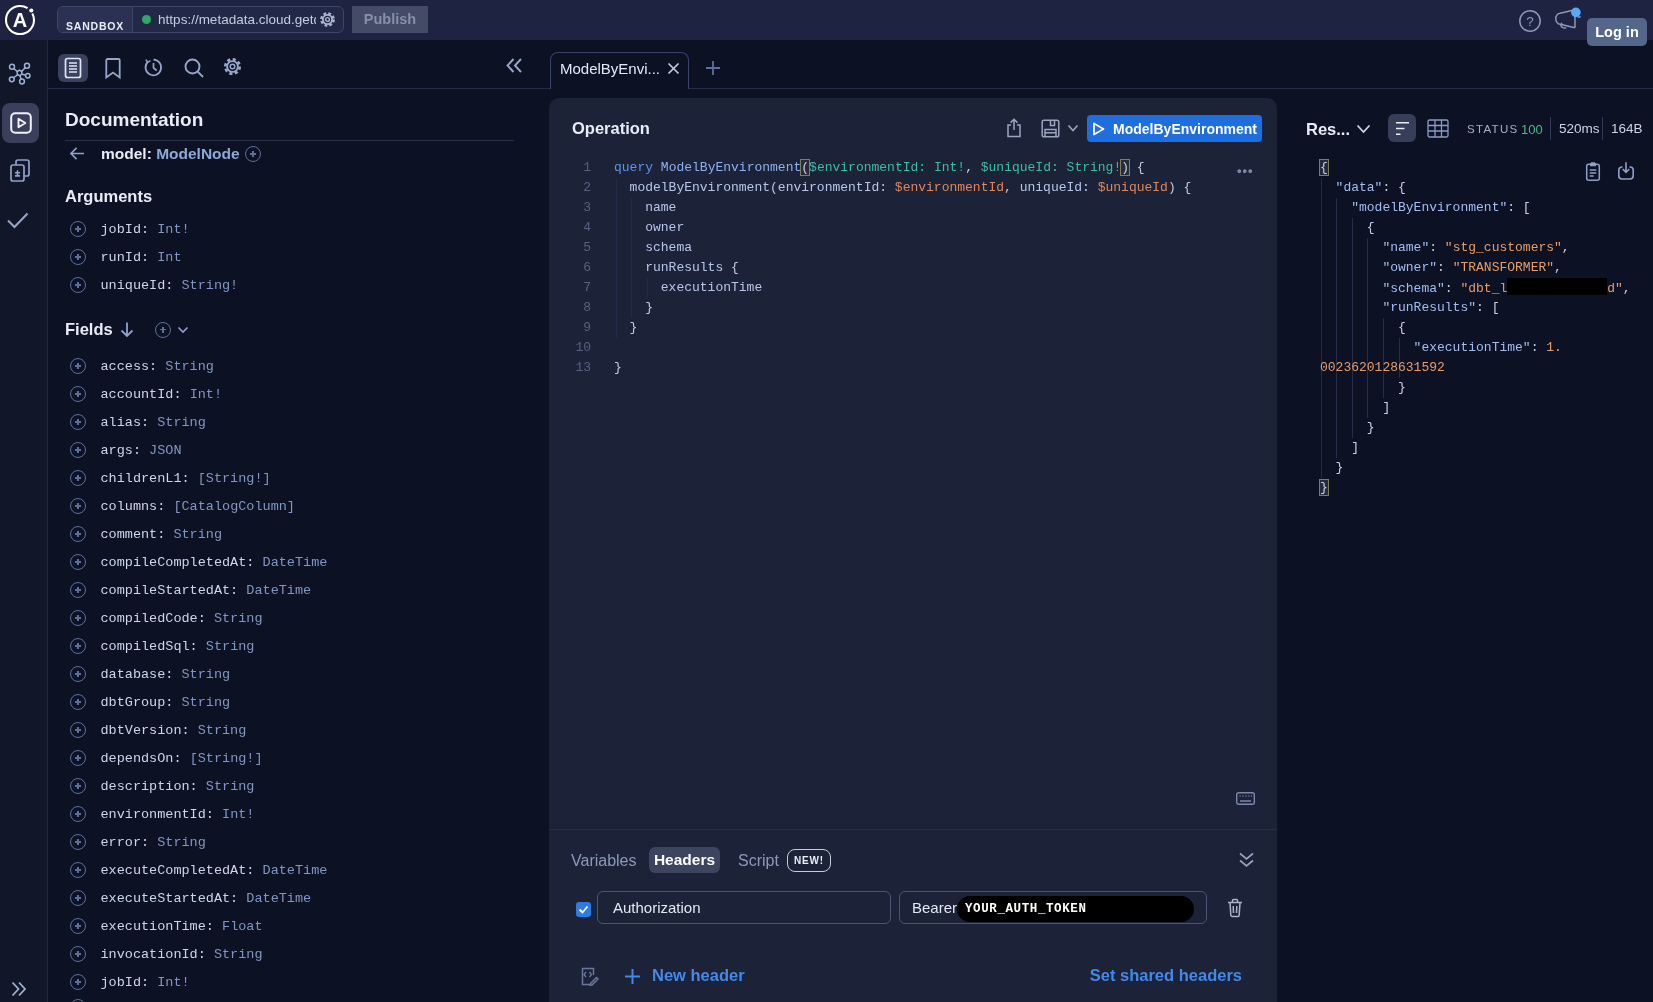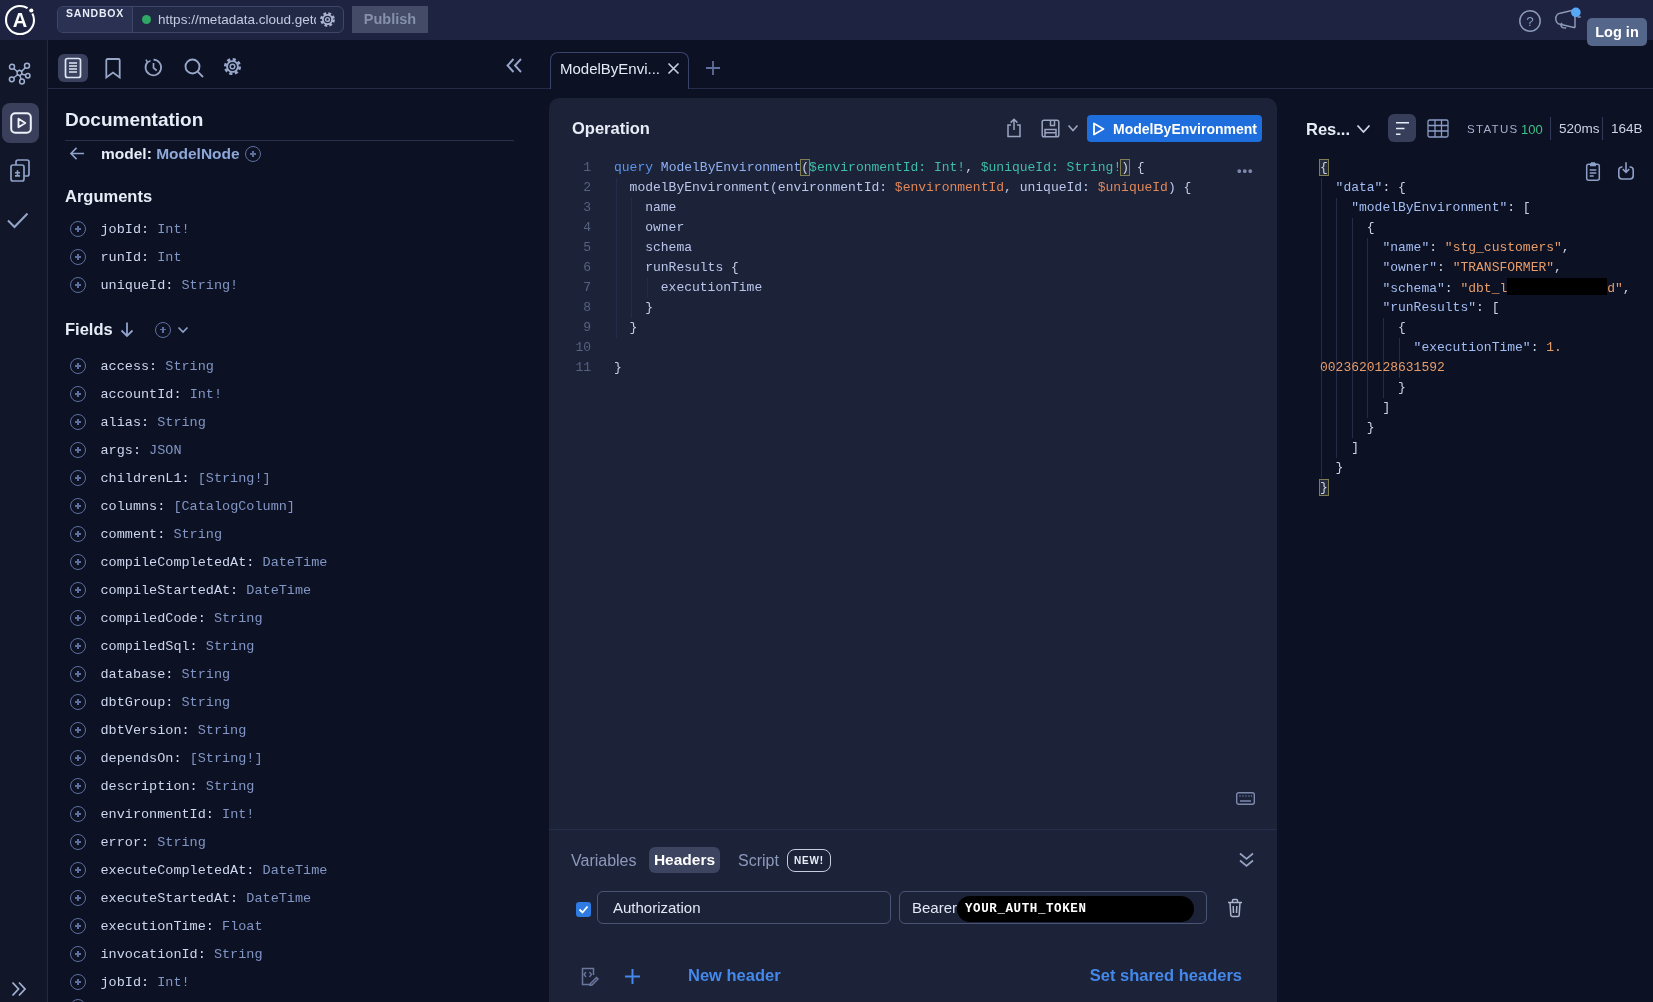--- a/index.html
+++ b/index.html
@@ -23,21 +23,21 @@
 </style></head><body>
 <div id="app">
 
 <div class="abs" style="left:0;top:0;width:1653px;height:40px;background:#1d2340"></div>
 <svg class="abs" style="left:3px;top:3px" width="34" height="34" viewBox="0 0 34 34">
  <circle cx="17" cy="17" r="14" fill="none" stroke="#fff" stroke-width="2.1" stroke-dasharray="81 7" stroke-dashoffset="73" transform="rotate(-90 17 17)"></circle>
  <circle cx="28.3" cy="7.5" r="2.1" fill="#fff"></circle>
  <text x="17" y="24" font-size="20" font-weight="bold" fill="#fff" text-anchor="middle" font-family="Liberation Sans,sans-serif">A</text>
 </svg>
 <div class="abs" style="left:57px;top:6px;width:287px;height:27px;border:1px solid #3e4769;border-radius:6px;background:#222947;display:flex;align-items:center;box-sizing:border-box;">
-  <div style="height:100%;display:flex;align-items:flex-start;padding:0 8px;border-right:1px solid #3e4769;background:#2a3153;border-radius:5px 0 0 5px;">
+  <div style="height:100%;display:flex;align-items:flex-end;padding:0 8px;border-right:1px solid #3e4769;background:#2a3153;border-radius:5px 0 0 5px;">
     <span style="color:#e8edf8;font-weight:bold;font-size:10.5px;letter-spacing:0.8px;">SANDBOX</span>
   </div>
   <span style="width:9px;height:9px;border-radius:50%;background:#2fa765;margin-left:9px;flex:none;"></span>
   <span style="color:#c3cbe0;font-size:13.5px;margin-left:7px;white-space:nowrap;overflow:hidden;width:158px;">https://metadata.cloud.getdbt.com</span>
   <svg width="19" height="19" viewBox="0 0 19 19" style="margin-left:2px;flex:none;">
    <g stroke="#aab4cf" fill="none">
           <circle cx="9.5" cy="9.5" r="6.1" stroke-width="2.6" stroke-dasharray="2.7 2.1"></circle>
           <circle cx="9.5" cy="9.5" r="4.6" stroke-width="1.8"></circle>
           <circle cx="9.5" cy="9.5" r="1.9" stroke-width="1.4"></circle>
         </g>
@@ -304,21 +304,21 @@
 <div><span class="num">1</span><span class="k">query</span><span class="p"> </span><span class="on">ModelByEnvironment</span><span class="p bm">(</span><span class="t">$environmentId:</span><span class="p"> </span><span class="t">Int!</span><span class="p">, </span><span class="t">$uniqueId:</span><span class="p"> </span><span class="t">String!</span><span class="p bm">)</span><span class="p"> {</span></div>
 <div><span class="num">2</span><span class="f">  modelByEnvironment(environmentId:&nbsp;</span><span class="v">$environmentId</span><span class="f">, uniqueId:&nbsp;</span><span class="v">$uniqueId</span><span class="f">)</span><span class="p"> {</span></div>
 <div><span class="num">3</span><span class="f">    name</span></div>
 <div><span class="num">4</span><span class="f">    owner</span></div>
 <div><span class="num">5</span><span class="f">    schema</span></div>
 <div><span class="num">6</span><span class="f">    runResults</span><span class="p"> {</span></div>
 <div><span class="num">7</span><span class="f">      executionTime</span></div>
 <div><span class="num">8</span><span class="p">    }</span></div>
 <div><span class="num">9</span><span class="p">  }</span></div>
 <div><span class="num">10</span></div>
-<div><span class="num">11</span><span class="p">}</span></div>
+<div><span class="num">13</span><span class="p">}</span></div>
 </div>
 <svg class="abs" style="left:1236px;top:792px" width="19" height="13" viewBox="0 0 19 13" fill="none" stroke="#7c89ac">
  <rect x="0.7" y="0.7" width="17.6" height="11.6" rx="2" stroke-width="1.4"></rect>
  <path d="M3.5,4 h1 M6.5,4 h1 M9.5,4 h1 M12.5,4 h1 M15,4 h0.8 M4,9 h11" stroke-width="1.3"></path>
 </svg>
 
 <div class="abs" style="left:549px;top:829px;width:728px;height:1px;background:#272e4d"></div>
 <div class="abs" style="left:571px;top:852px;font-size:16px;color:#8d99bb;">Variables</div>
 <div class="abs" style="left:649px;top:847px;width:71px;height:26px;border-radius:6px;background:#3c445f;color:#fff;font-weight:bold;font-size:15.5px;text-align:center;line-height:26px;">Headers</div>
 <div class="abs" style="left:738px;top:852px;font-size:16px;color:#8d99bb;">Script</div>
@@ -338,21 +338,21 @@
  <path d="M1,4.5 H15 M5.5,4.5 V2.5 A1,1 0 0 1 6.5,1.5 H9.5 A1,1 0 0 1 10.5,2.5 V4.5 M3,4.5 L3.8,17 A1.5,1.5 0 0 0 5.3,18.5 H10.7 A1.5,1.5 0 0 0 12.2,17 L13,4.5 M6.2,8 L6.5,15 M9.8,8 L9.5,15"></path>
 </svg>
 <svg class="abs" style="left:580px;top:967px" width="19" height="19" viewBox="0 0 19 19" fill="none" stroke="#6a779c" stroke-width="1.5">
  <path d="M10,17.5 H2.5 V1.5 H13.5 V8"></path>
  <path d="M6,5 l-2,2.5 2,2.5 M9.5,5 l2,2.5 -2,2.5" stroke-width="1.3"></path>
  <path d="M10.5,16.5 L16.5,10.5 L18,12 L12,18 L10,18.5 Z"></path>
 </svg>
 <svg class="abs" style="left:624px;top:968px" width="17" height="17" viewBox="0 0 17 17" stroke="#4388ea" stroke-width="2">
  <path d="M8.5,1 V16 M1,8.5 H16"></path>
 </svg>
-<div class="abs" style="left:688px;top:966px;font-size:16.5px;font-weight:bold;color:#4388ea;">New header</div>
+<div class="abs" style="left:652px;top:966px;font-size:16.5px;font-weight:bold;color:#4388ea;">New header</div>
 <div class="abs" style="left:1040px;top:966px;width:202px;text-align:right;font-size:16.5px;font-weight:bold;color:#4388ea;">Set shared headers</div>
 
 <div class="abs hd" style="left:1306px;top:120px;font-size:16.5px;">Res...</div>
 <svg class="abs" style="left:1356px;top:124px" width="15" height="10" viewBox="0 0 15 10" fill="none" stroke="#cfd6e6" stroke-width="1.8">
  <path d="M1.5,1.5 L7.5,8 L13.5,1.5"></path>
 </svg>
 <div class="abs" style="left:1388px;top:114px;width:28px;height:28px;border-radius:6px;background:#373e59;"></div>
 <svg class="abs" style="left:1395px;top:121px" width="15" height="15" viewBox="0 0 15 15" stroke="#e8edf8" stroke-width="1.6">
  <path d="M1,1.8 H14 M1,7.5 H9.5 M1,13.2 H5.5"></path>
 </svg>

